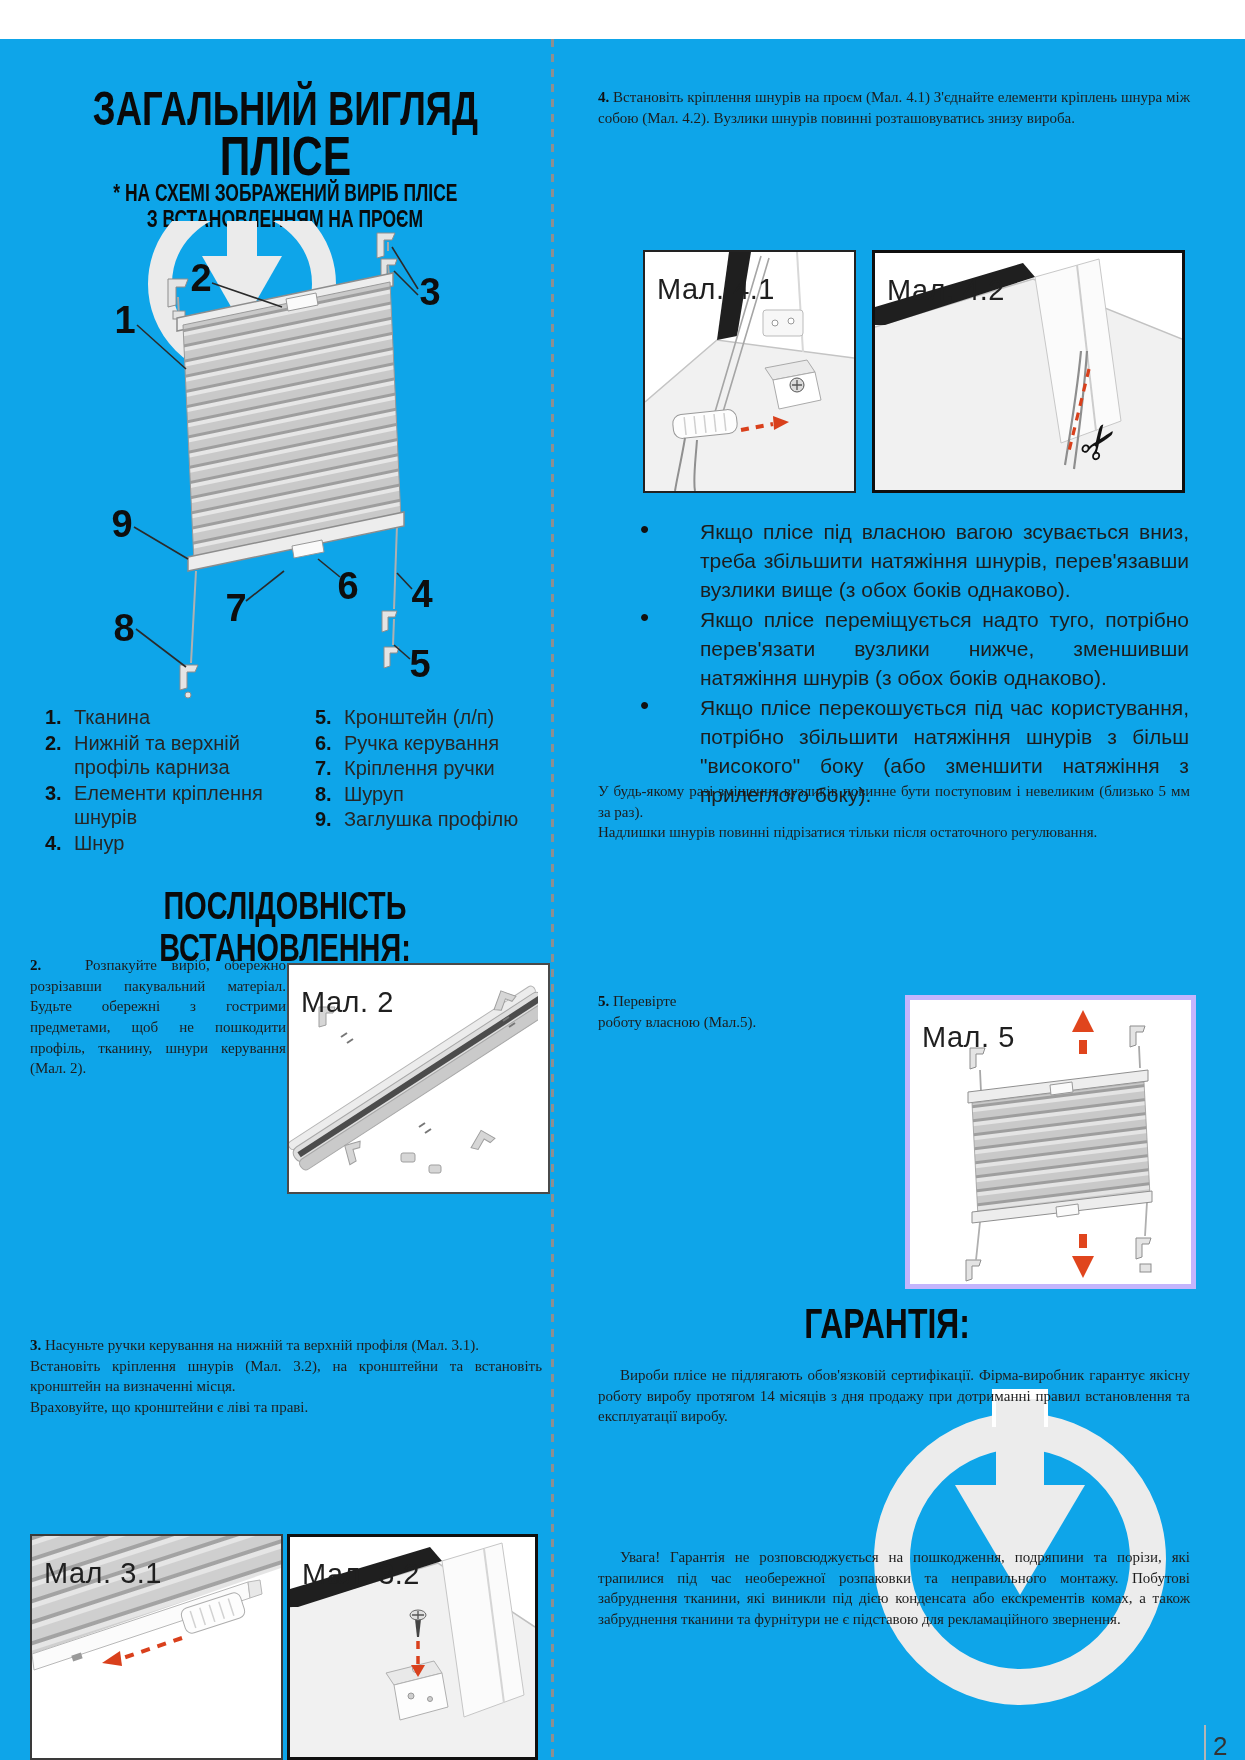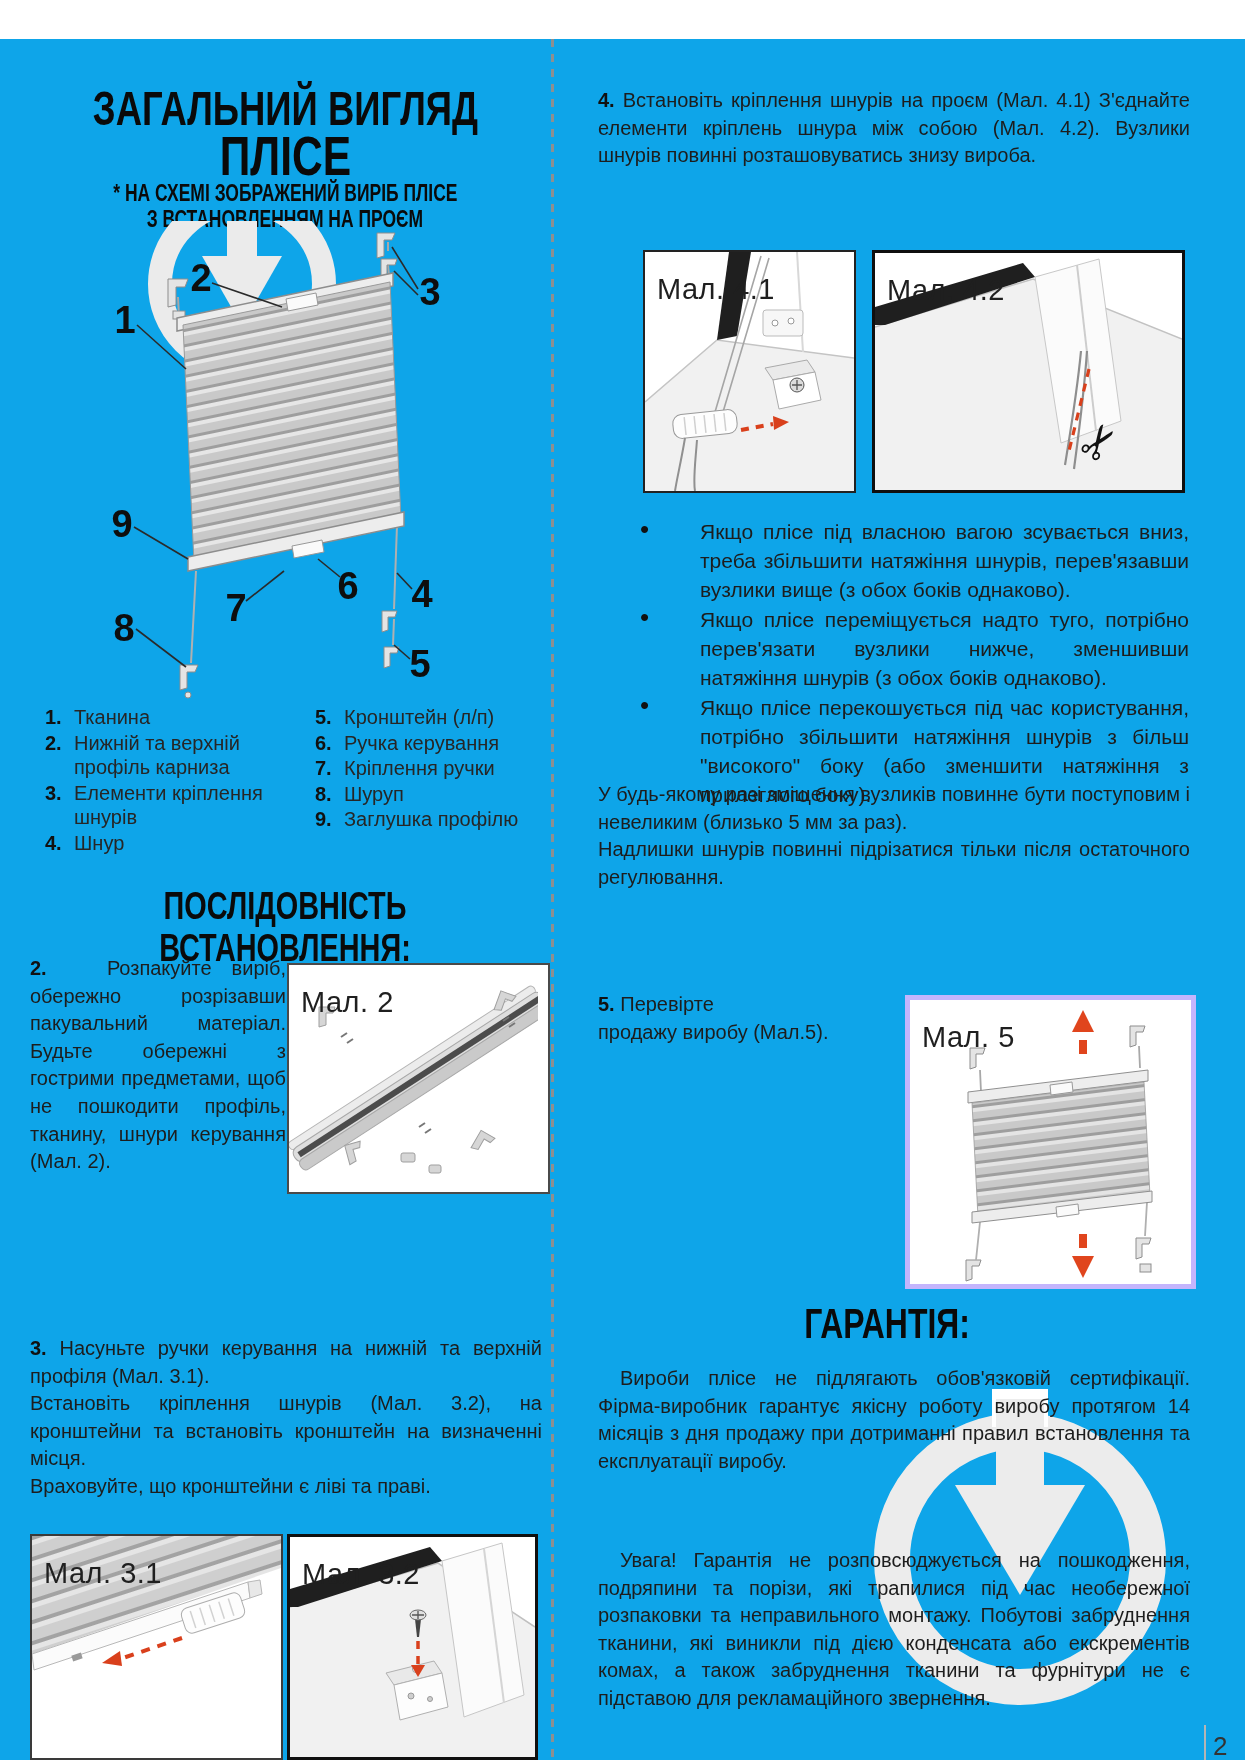--- a/index.html
+++ b/index.html
@@ -1,19 +1,19 @@
 <!DOCTYPE html>
 <html><head>
 <meta charset="utf-8">
 <style>
   html,body{margin:0;padding:0;background:#fff;}
   .page{position:relative;width:1245px;height:1760px;background:#0ea5e9;overflow:hidden;
         font-family:"Liberation Sans",sans-serif;color:#1d1d1d;margin-top:39px;}
   .abs{position:absolute;}
-  .body-text{font-size:20px;line-height:1.38;color:#1d1d1d;}
+  .body-text{font-size:15px;line-height:1.38;color:#1d1d1d;font-family:Liberation Serif, serif;}
   .jtext{text-align:justify;}
   .num{font-weight:bold;color:#111;}
   .condensed{display:inline-block;transform:scaleX(0.76);transform-origin:50% 50%;
              font-weight:bold;color:#0a0a0a;}
   .center{text-align:center;}
   .divider{left:551px;top:0;width:3px;height:1746px;
            background:repeating-linear-gradient(to bottom,#8f8f8f 0 8px,transparent 8px 15px);}
   .fig{position:absolute;background:#fff;box-sizing:border-box;}
   .fig-label{position:absolute;top:21px;left:12px;font-size:29px;color:#1f1f1f;letter-spacing:.5px;}
   .parts-list{font-size:20px;line-height:24.5px;color:#262626;}
@@ -297,21 +297,21 @@
   </ul>
 
   <div class="abs body-text" style="left:598px;top:742px;width:592px;">
     <div class="jtext">У будь-якому разі зміщення вузликів повинне бути поступовим і невеликим (близько 5 мм за раз).</div>
     <div class="jtext">Надлишки шнурів повинні підрізатися тільки після остаточного регулювання.</div>
   </div>
 
   <div class="abs body-text" style="left:598px;top:952px;width:280px;">
     <div><span class="num">5.</span>
       <span>Перевірте</span></div>
-    <div>продажу виробу (Мал.5).</div>
+    <div>роботу власною (Мал.5).</div>
   </div>
 
   <div class="fig" style="left:905px;top:956px;width:291px;height:294px;border:5px solid #c4b5fd;">
     <svg width="285" height="288" viewBox="0 0 285 288">
       <defs>
         <pattern id="pleatsB" width="10" height="14" patternUnits="userSpaceOnUse" patternTransform="rotate(-7)">
           <rect width="10" height="14" fill="#c9c9c9"></rect>
           <rect width="10" height="3" fill="#9e9e9e"></rect>
           <rect y="3" width="10" height="4" fill="#e4e4e4"></rect>
         </pattern>

